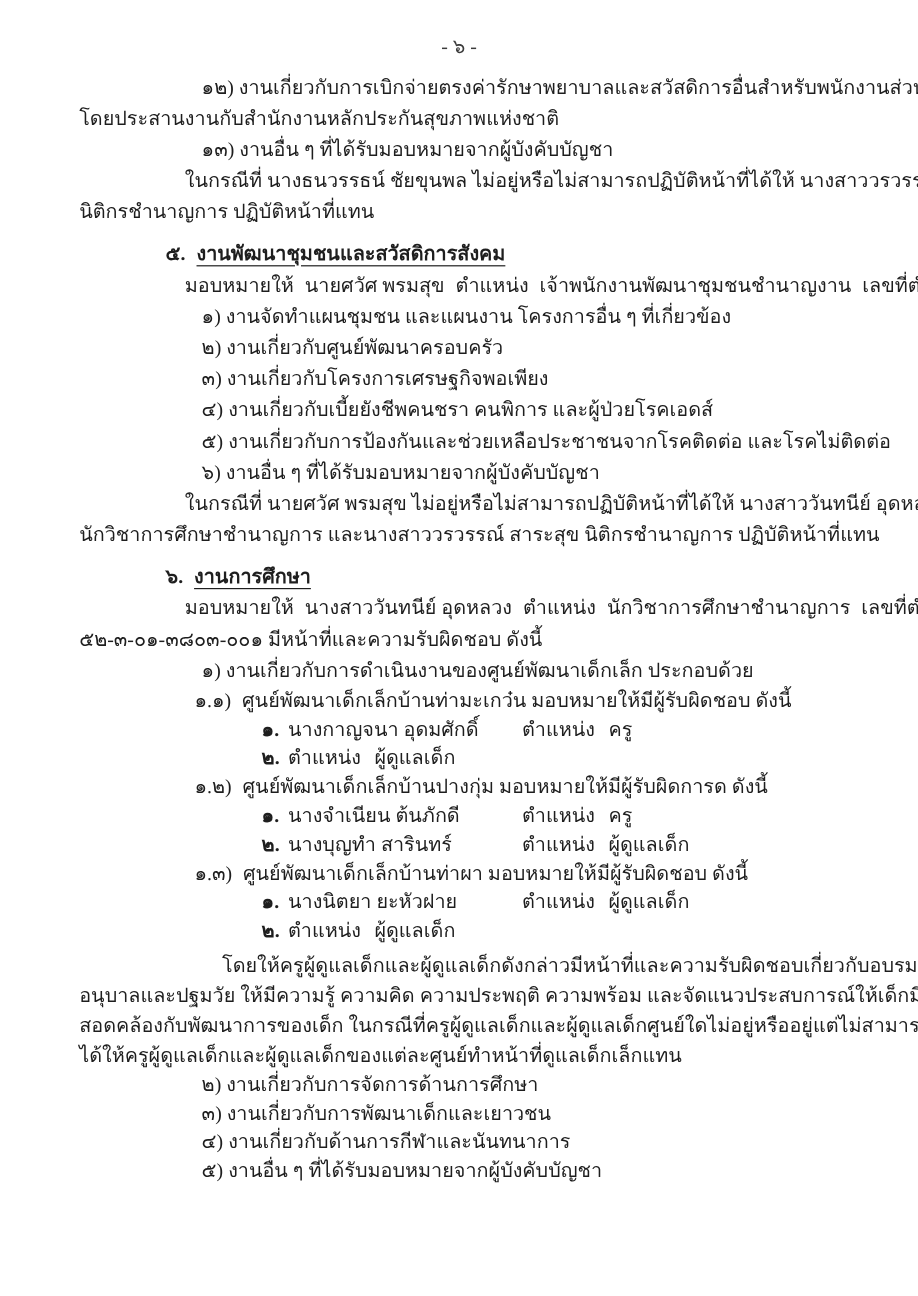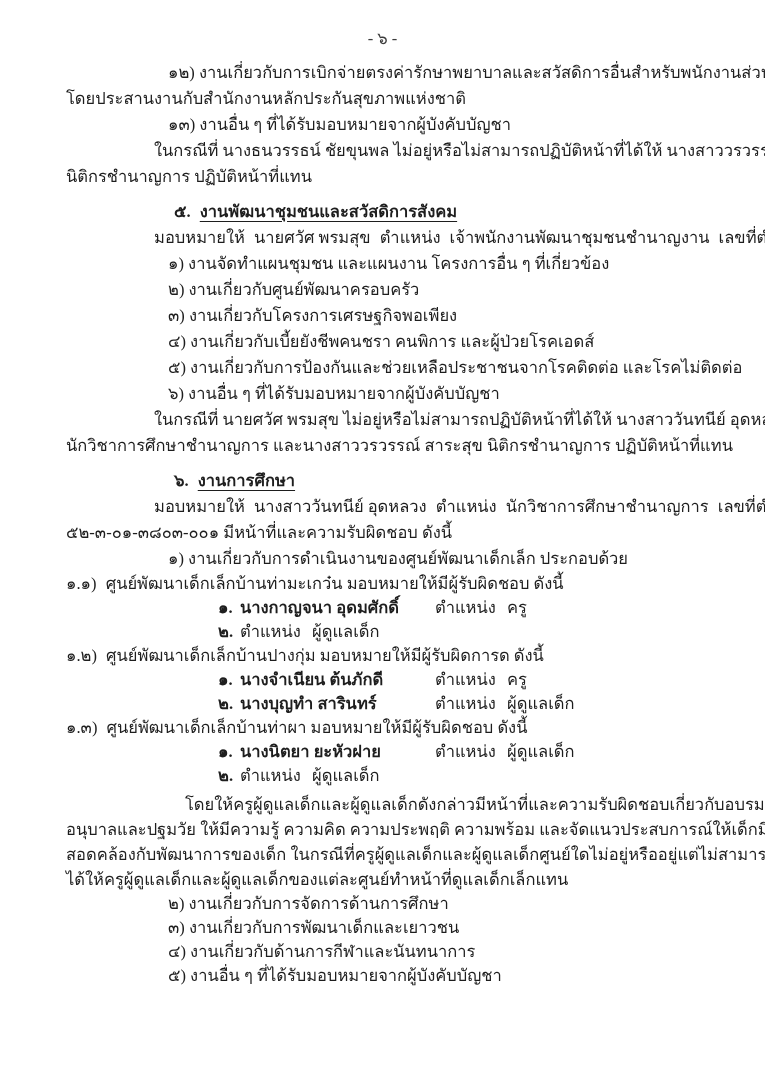--- a/index.html
+++ b/index.html
@@ -25,42 +25,42 @@
     margin-left: -66px;
     text-align: center;
     color: #3c3c3c;
     margin-bottom: 8px;
   }
   .line { white-space: nowrap; }
   .line > span + span { margin-left: 5px; }
 
   .ind-item { margin-left: 102px; }   
   .ind-para { margin-left: 88px; }    
-  .ind-sub  { }    
+  .ind-sub  { margin-left: 96px; }    
   .ind-note { margin-left: 119px; }   
 
   .sec-head {
-    margin-left: 108px;
+    margin-left: 72px;
     margin-top: 9px;
     font-weight: bold;
   }
   .sec-title { text-decoration: underline; text-underline-offset: 4px; }
 
   .b { font-weight: normal; }
 
   .tight { line-height: 24px; }
   .note-line { line-height: 25px; }
 
   .staff-row {
     display: flex;
     margin-left: 152px;
     line-height: 24px;
   }
   .staff-row .s-no   { width: 22px; font-weight: bold; flex: none; }
-  .staff-row .s-name { width: 195px; font-weight: bold; flex: none; }
+  .staff-row .s-name { width: 195px; font-weight: normal; flex: none; }
   .staff-row .s-pos  { width: 72px; flex: none; }
   .staff-row .s-role { flex: 1; }
 </style>
 </head>
 <body>
 
 <div class="page">
 
   <div class="page-number">- ๖ -</div>
 

